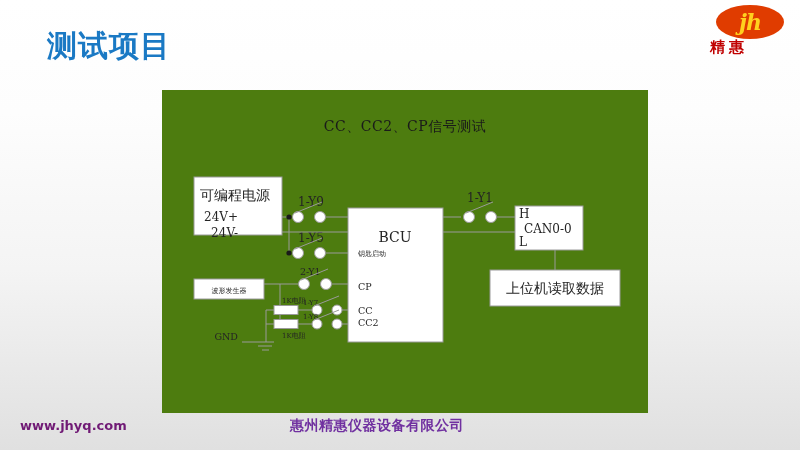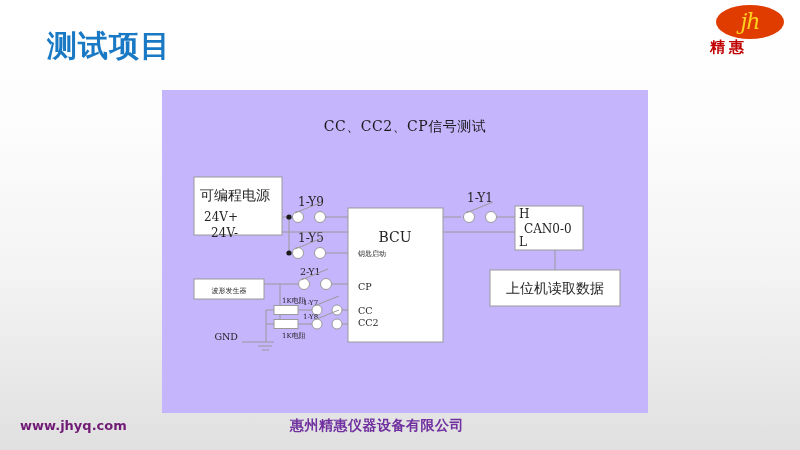--- a/index.html
+++ b/index.html
@@ -25,34 +25,34 @@
   }
 
   
   .logo{position:absolute;right:10px;top:3px;width:80px;height:62px;}
   .logo-ellipse{
     position:absolute;left:6px;top:2px;width:68px;height:34px;
     background:#e03c00;border-radius:50%/50%;
     display:flex;align-items:center;justify-content:center;
   }
   .logo-jh{
-    color:#ffd21e;font-size:22px;font-weight:normal;font-style:italic;
+    color:#ffd21e;font-size:22px;font-weight:bold;font-style:italic;
     font-family:"DejaVu Serif","Liberation Serif",serif;line-height:1;
     letter-spacing:-1px;margin-top:-1px;
   }
   .logo-cn{
     position:absolute;left:0;top:35px;width:80px;text-align:left;
     color:#c00000;font-size:15px;font-weight:bold;letter-spacing:4px;
     font-family:"DejaVu Sans","Liberation Sans",sans-serif;
   }
 
   
   .panel{
     position:absolute;left:162px;top:90px;width:486px;height:323px;
-    background:#c4b5fd;
+    background:#4d7c0f;
   }
   .diagram-title{
     position:absolute;left:0;top:28px;width:486px;text-align:center;
     font-size:14px;color:#1a1a1a;
     font-family:"DejaVu Serif","Liberation Serif",serif;
     letter-spacing:.5px;
   }
 
   
   .schematic{position:absolute;left:0;top:0;width:486px;height:323px;}

